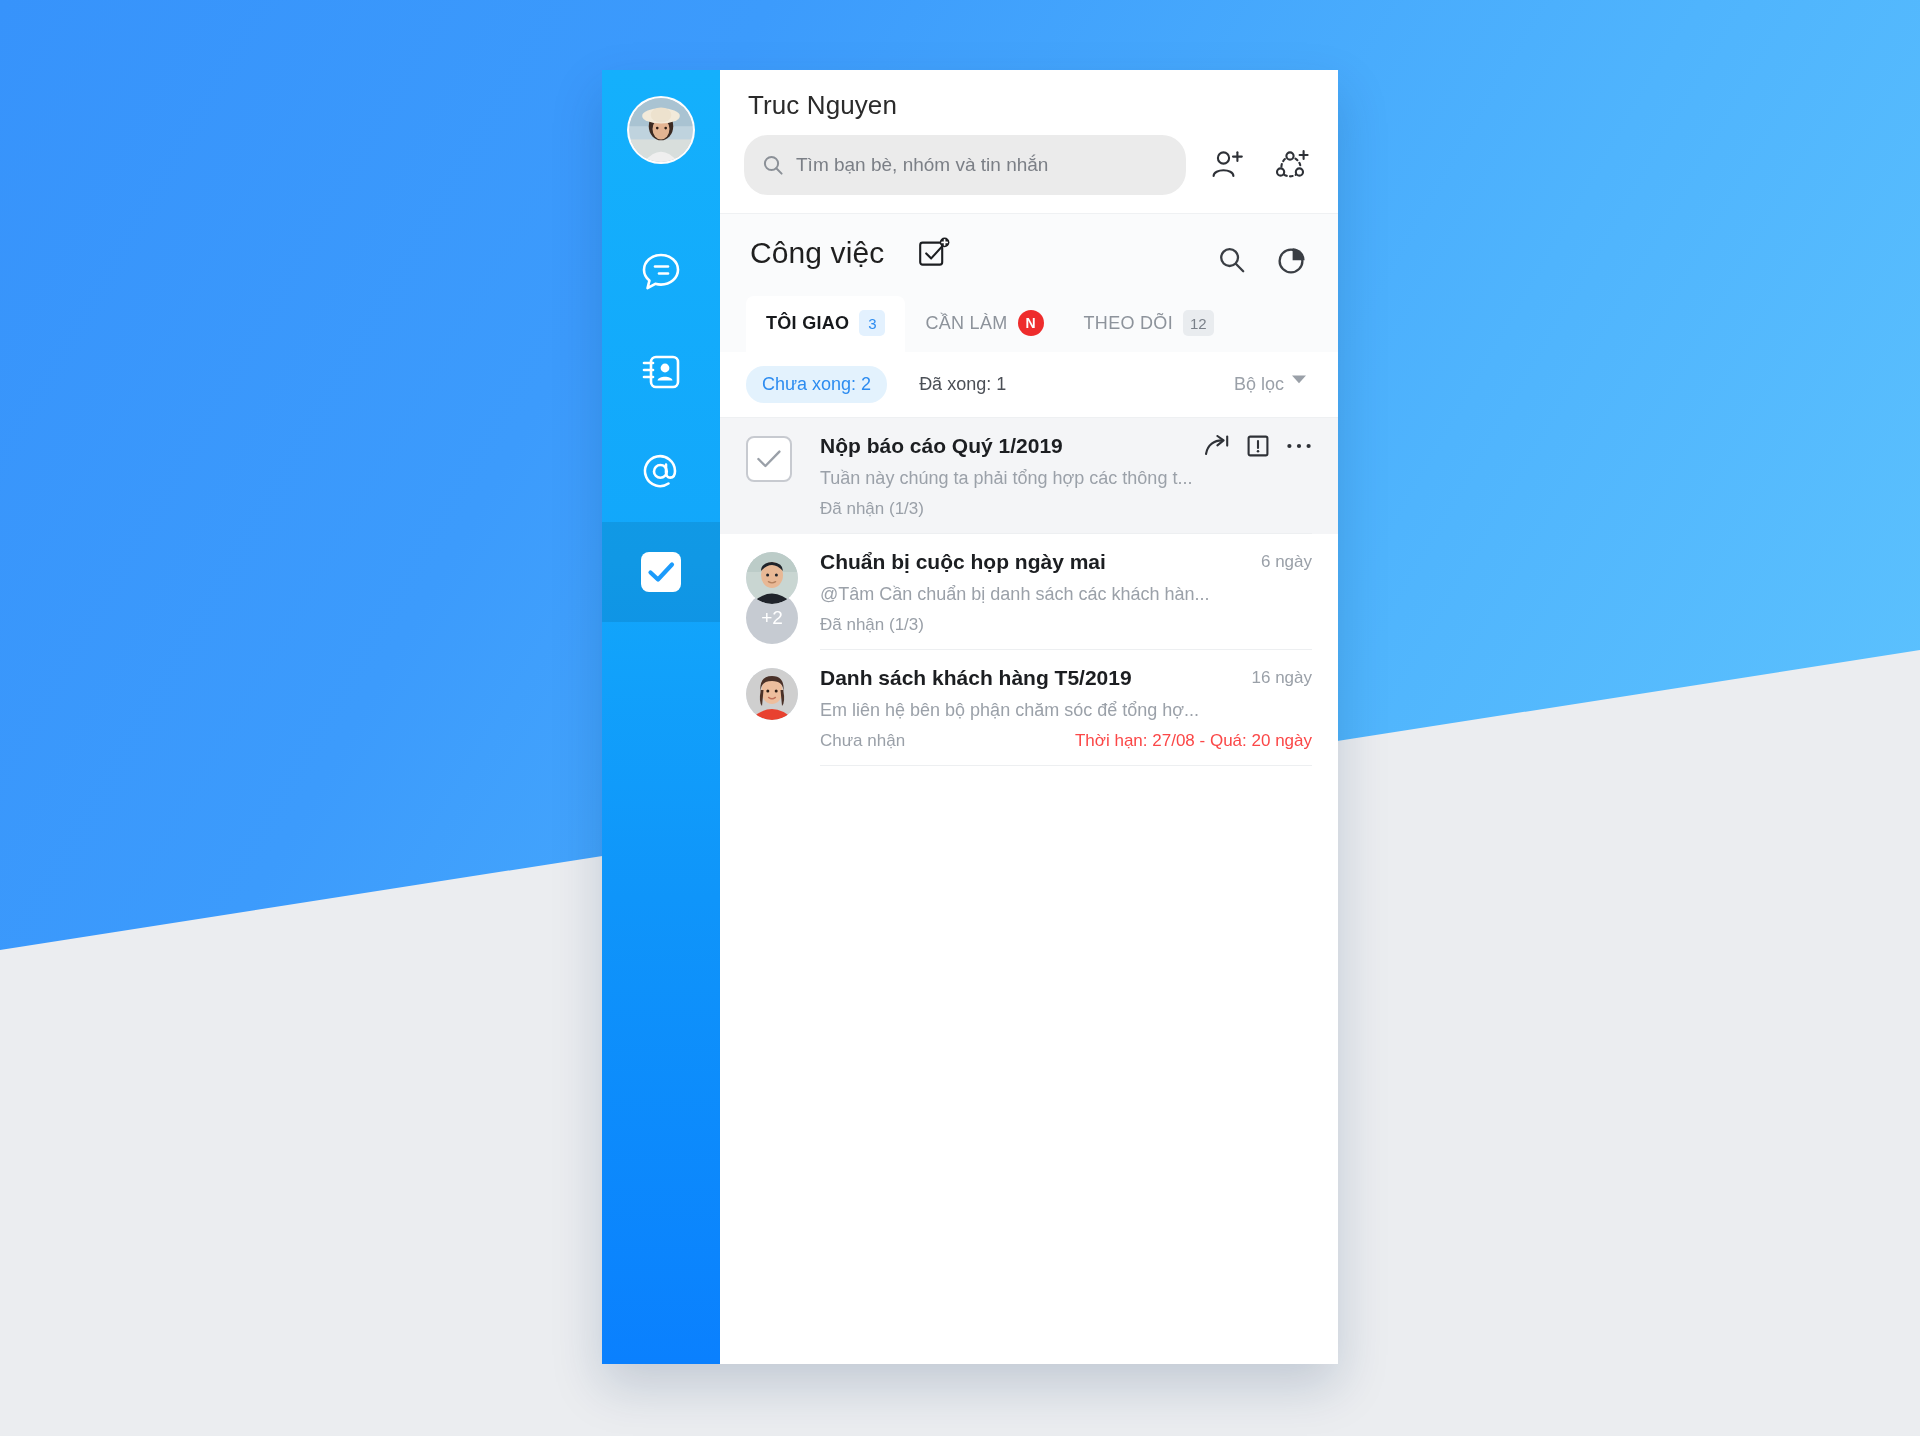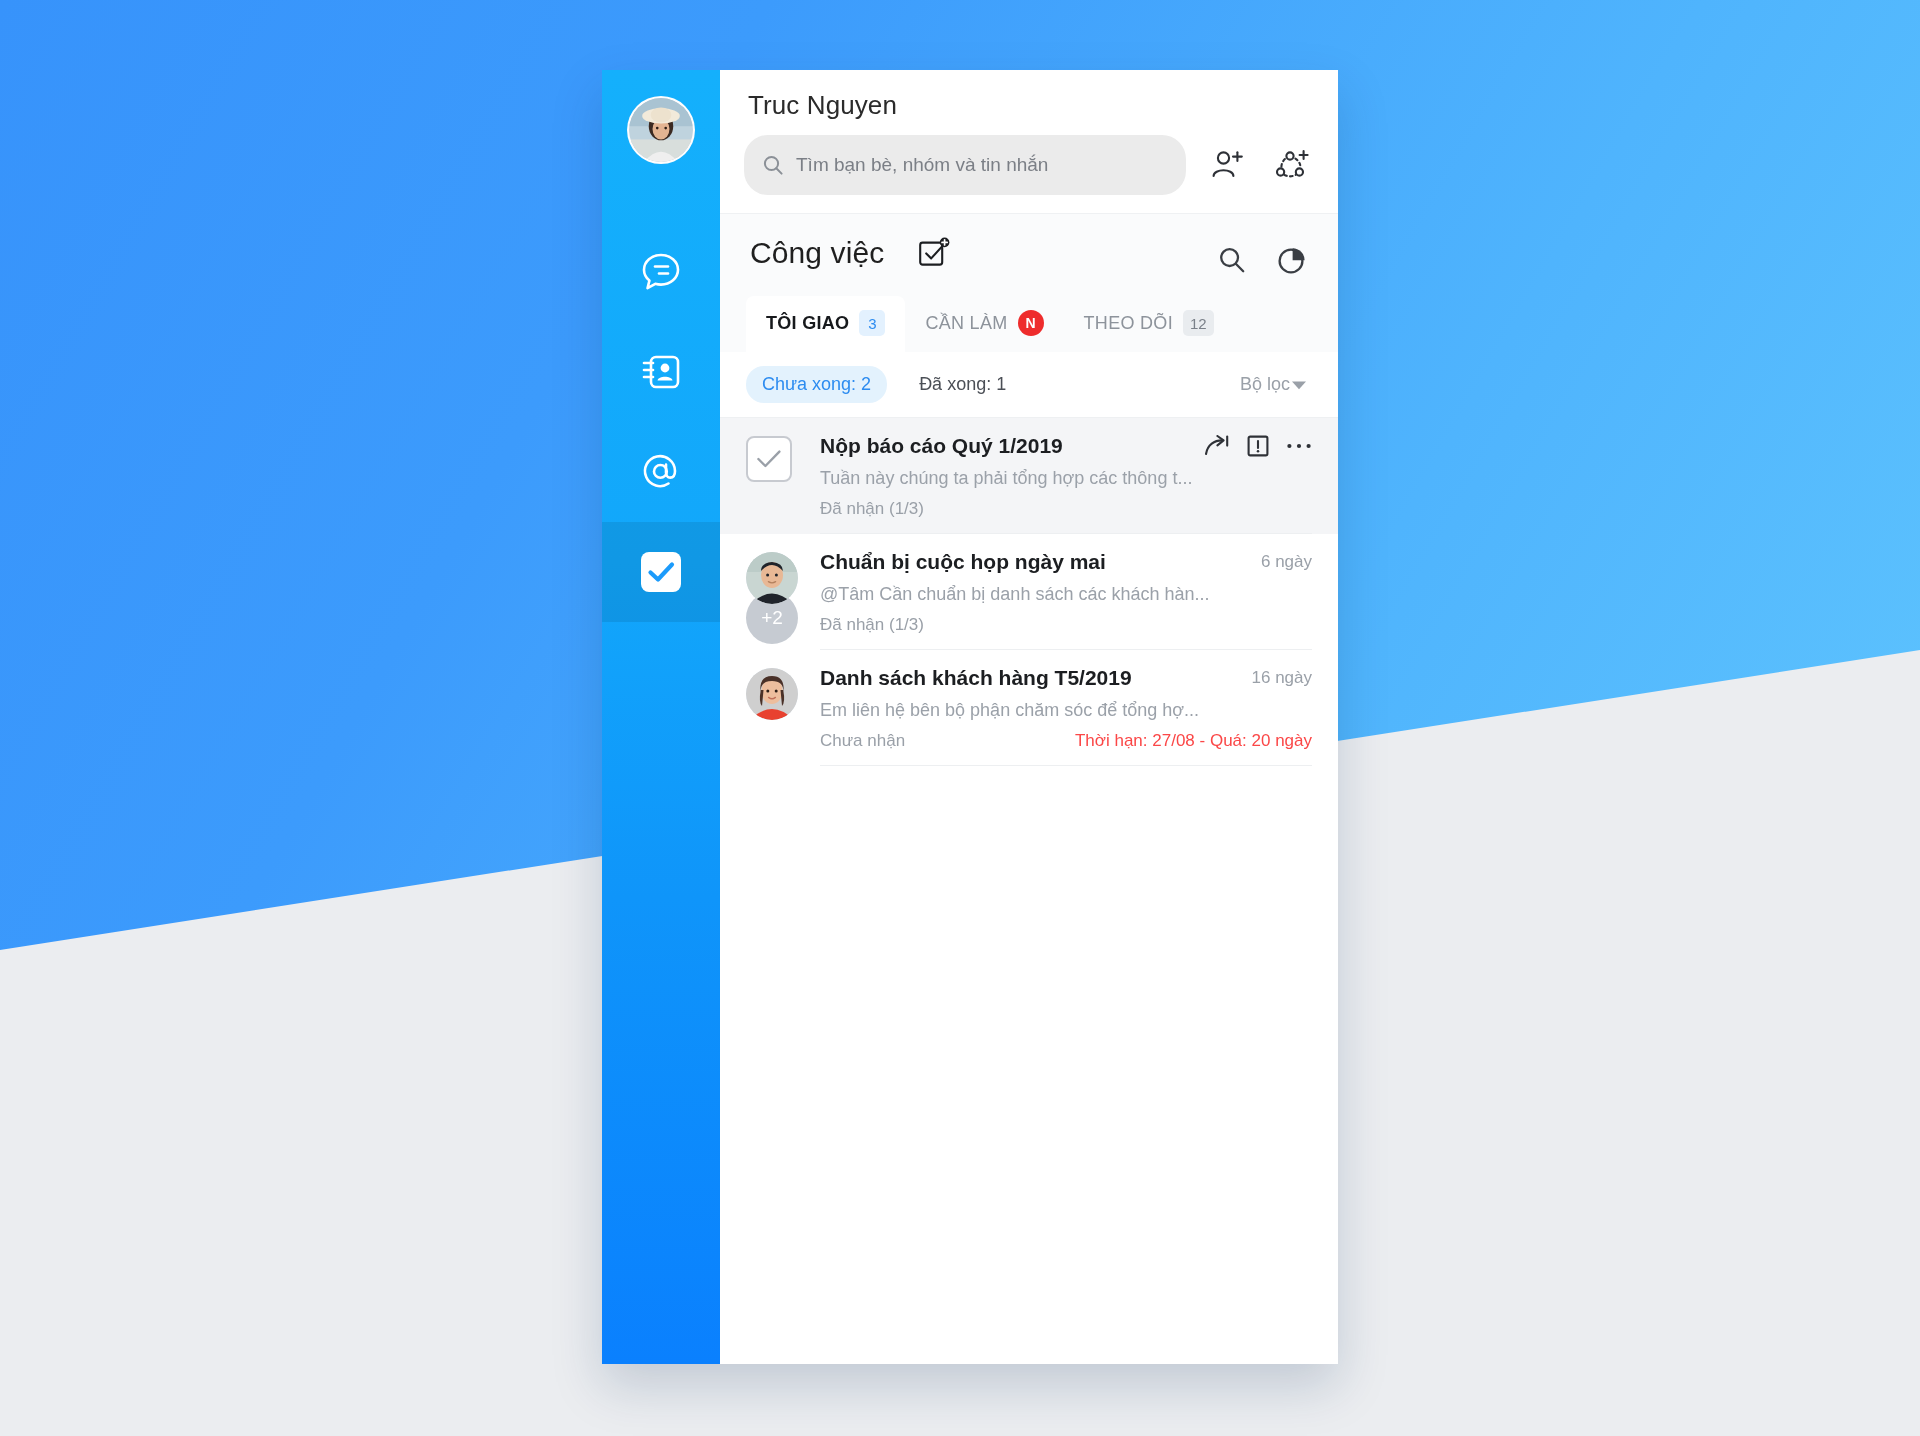--- a/index.html
+++ b/index.html
@@ -207,21 +207,21 @@
     font-size: 18px;
     padding: 8px 16px;
     border-radius: 18px;
     color: #4b4f56;
     cursor: pointer;
     white-space: nowrap;
   }
   .filter-pill.active { background: #E3F2FD; color: #2D8CF0; }
   .filter-spacer { flex: 1 1 auto; }
   .filter-sort {
-    display: flex; align-items: center; gap: 2px;
+    display: flex; gap: 8px;
     font-size: 18px; color: #9aa0a8; cursor: pointer;
     padding-right: 6px;
   }
 
   
   .task-list { flex: 1 1 auto; background: #ffffff; overflow: hidden; }
   .task {
     display: flex;
     gap: 18px;
     padding: 16px 26px 0 26px;

